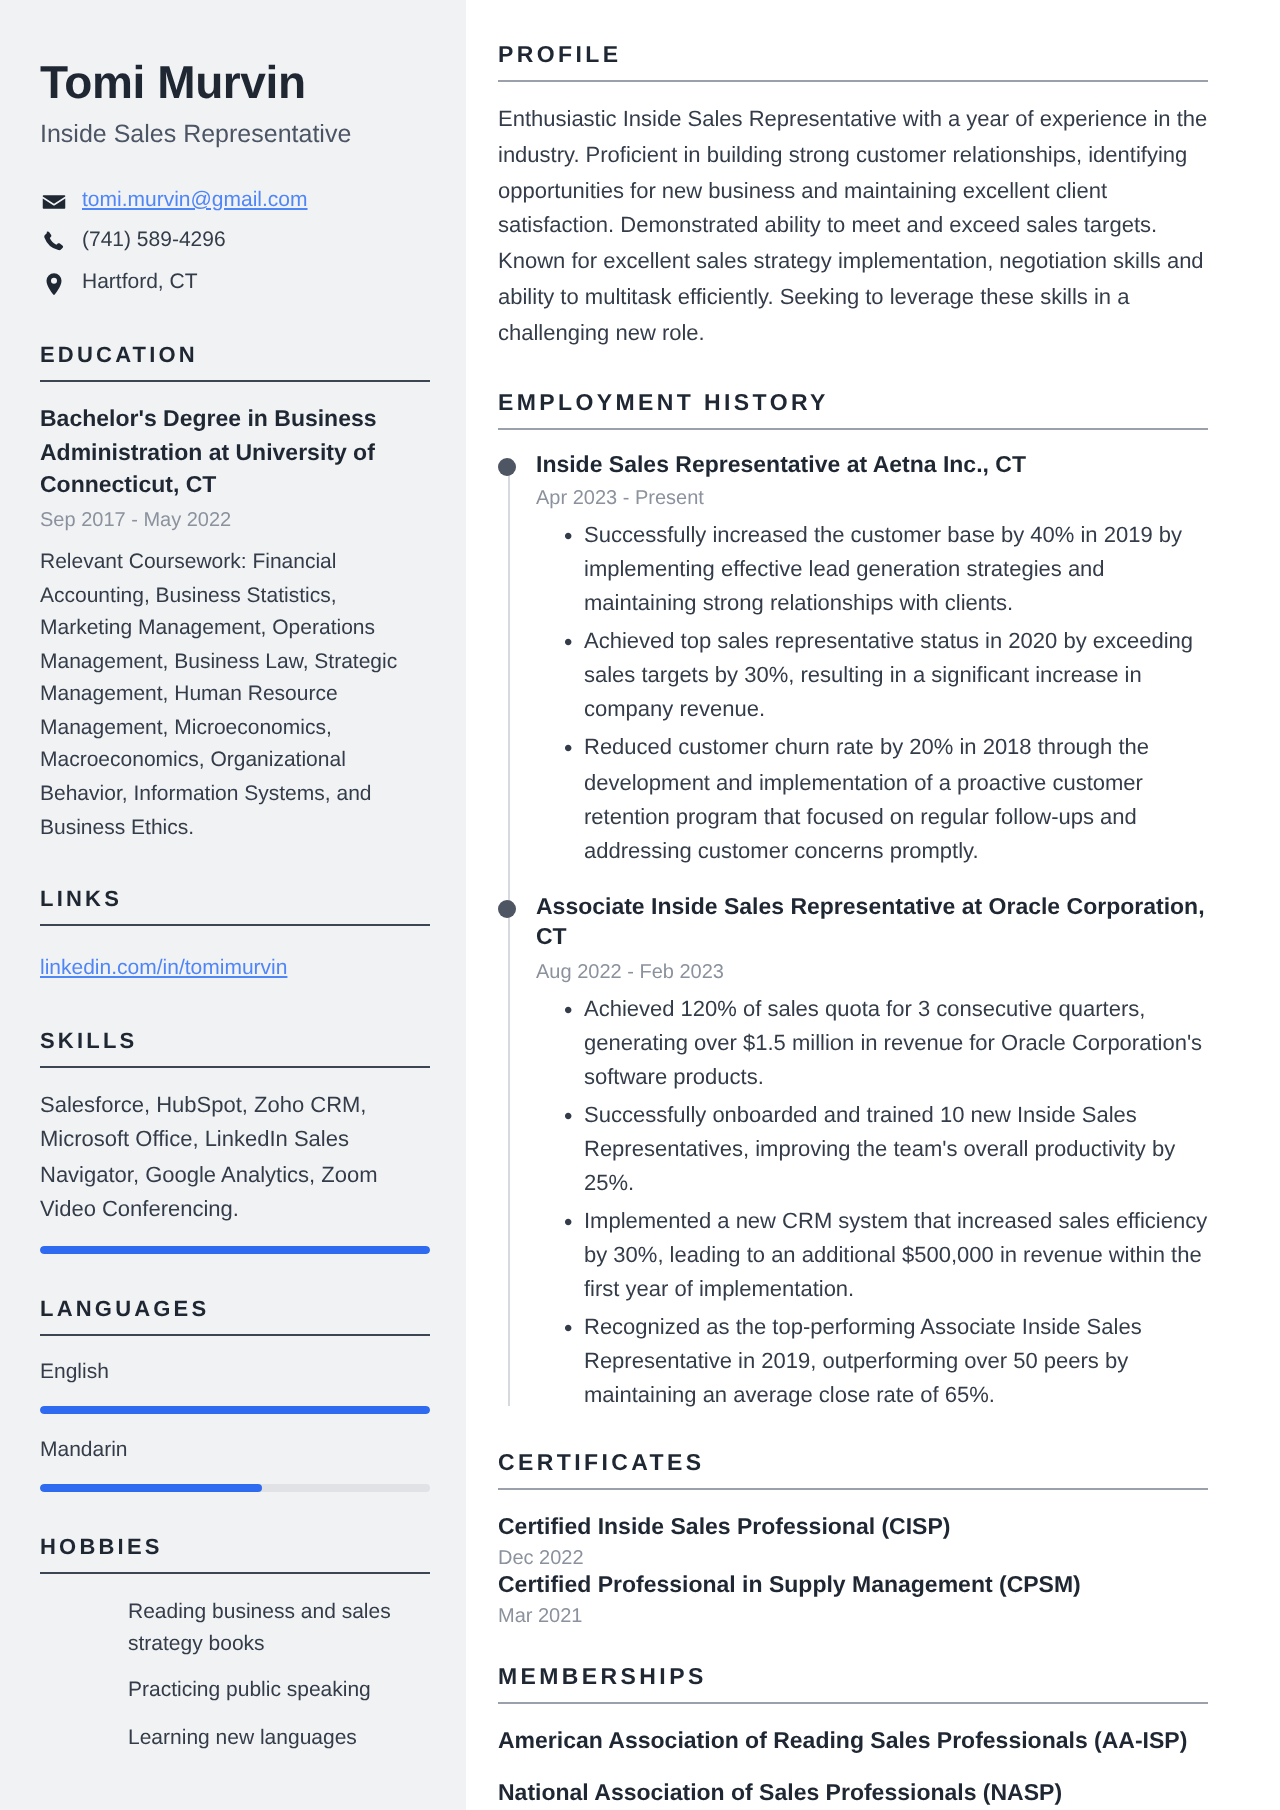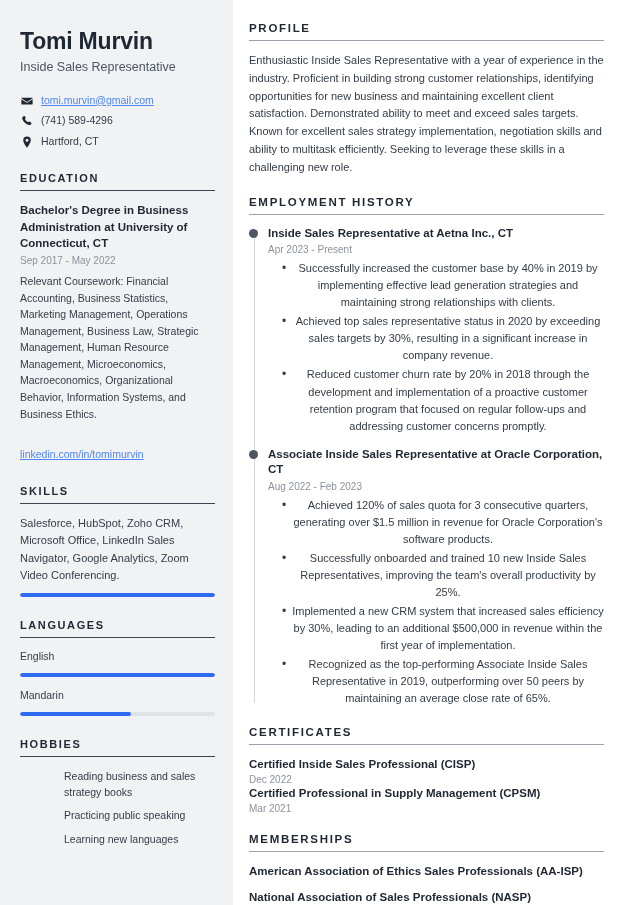--- a/index.html
+++ b/index.html
@@ -185,21 +185,20 @@
   }
   .job-date {
     font-size: 10px;
     color: #8b929d;
     margin-top: 3px;
   }
   .bullets {
     margin-top: 5px;
     padding-left: 14px;
     list-style: none;
-    text-align: center;
   }
   .bullets li {
     position: relative;
     font-size: 11px;
     color: #333c48;
     line-height: 1.55;
     margin-bottom: 2px;
     padding-left: 10px;
   }
   .bullets li::before {
@@ -275,20 +274,21 @@
     </div>
 
     <section class="side-section">
       <div class="side-head">EDUCATION</div>
       <div class="edu-title">Bachelor's Degree in Business Administration at University of Connecticut, CT</div>
       <div class="edu-date">Sep 2017 - May 2022</div>
       <div class="edu-desc">Relevant Coursework: Financial Accounting, Business Statistics, Marketing Management, Operations Management, Business Law, Strategic Management, Human Resource Management, Microeconomics, Macroeconomics, Organizational Behavior, Information Systems, and Business Ethics.</div>
     </section>
 
     <section class="side-section">
+      <div class="side-head">LINKS</div>
       <a class="side-link" href="#">linkedin.com/in/tomimurvin</a>
     </section>
 
     <section class="side-section">
       <div class="side-head">SKILLS</div>
       <div class="side-text">Salesforce, HubSpot, Zoho CRM, Microsoft Office, LinkedIn Sales Navigator, Google Analytics, Zoom Video Conferencing.</div>
       <div class="bar-track">
         <div class="bar-fill" style="width: 100%;"></div>
       </div>
     </section>
@@ -367,19 +367,19 @@
       </div>
 
       <div class="cert-item">
         <div class="cert-name">Certified Professional in Supply Management (CPSM)</div>
         <div class="cert-date">Mar 2021</div>
       </div>
     </section>
 
     <section class="main-section">
       <div class="main-head">MEMBERSHIPS</div>
-      <div class="member-item">American Association of Ethics Sales Professionals (AA-ISP)</div>
+      <div class="member-item">American Association of Reading Sales Professionals (AA-ISP)</div>
       <div class="member-item">National Association of Sales Professionals (NASP)</div>
     </section>
 
   </main>
 
 </div>
 
 </body></html>

